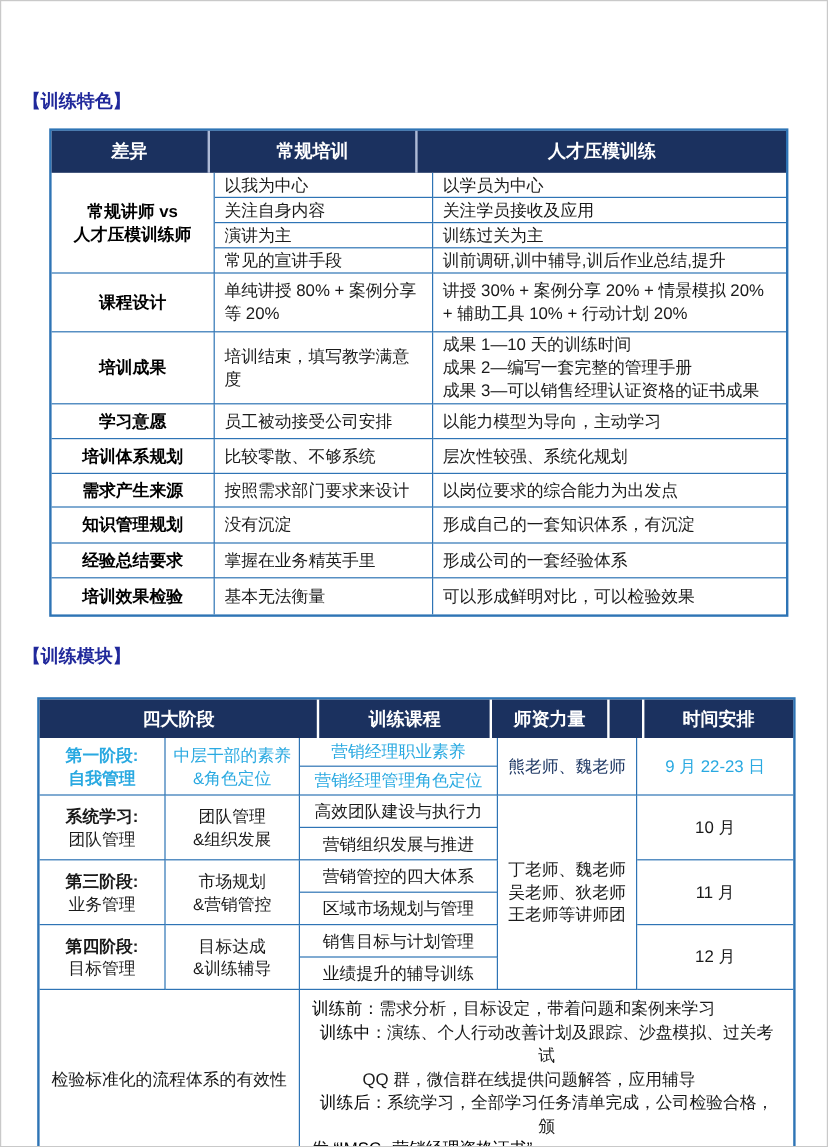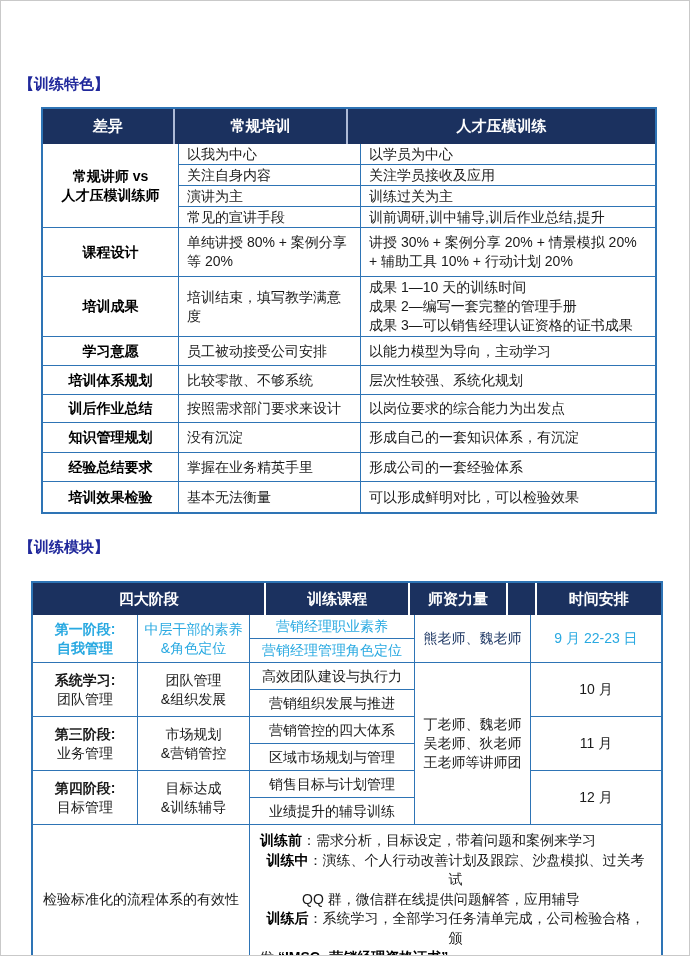--- a/index.html
+++ b/index.html
@@ -62,21 +62,21 @@
     font-size: 14px;
   }
   .t2-body .cell { justify-content: center; text-align: center; }
   .stage .l1 { display: block; font-weight: bold; }
   .stage .l2 { display: block; }
   .cyan { color: #29a9e1; }
   .cyan-bold { color: #29a9e1; font-weight: bold; }
   .navy-text { color: #1f3864; }
   .chk-content { flex-direction: column; align-items: flex-start !important; justify-content: center; padding: 6px 10px; text-align: left; }
   .chk-line { line-height: 19.5px; }
-  .chk-line .b { font-weight: bold; color: #000; }
+  .chk-line .b { font-weight: normal; color: #000; }
   .chk-line.indent { padding-left: 42px; }
 </style>
 </head>
 <body>
 
 <div class="page">
 
   <div class="sec-title">【训练特色】</div>
 
   <div class="t1">
@@ -111,21 +111,21 @@
 成果 3—可以销售经理认证资格的证书成果</div>
 
       <div class="cell ctr bold" style="grid-area:7/1/8/2">学习意愿</div>
       <div class="cell lft" style="grid-area:7/2/8/3">员工被动接受公司安排</div>
       <div class="cell lft no-r" style="grid-area:7/3/8/4">以能力模型为导向，主动学习</div>
 
       <div class="cell ctr bold" style="grid-area:8/1/9/2">培训体系规划</div>
       <div class="cell lft" style="grid-area:8/2/9/3">比较零散、不够系统</div>
       <div class="cell lft no-r" style="grid-area:8/3/9/4">层次性较强、系统化规划</div>
 
-      <div class="cell ctr bold" style="grid-area:9/1/10/2">训后作业总结</div>
+      <div class="cell ctr bold" style="grid-area:9/1/10/2">需求产生来源</div>
       <div class="cell lft" style="grid-area:9/2/10/3">按照需求部门要求来设计</div>
       <div class="cell lft no-r" style="grid-area:9/3/10/4">以岗位要求的综合能力为出发点</div>
 
       <div class="cell ctr bold" style="grid-area:10/1/11/2">知识管理规划</div>
       <div class="cell lft" style="grid-area:10/2/11/3">没有沉淀</div>
       <div class="cell lft no-r" style="grid-area:10/3/11/4">形成自己的一套知识体系，有沉淀</div>
 
       <div class="cell ctr bold" style="grid-area:11/1/12/2">经验总结要求</div>
       <div class="cell lft" style="grid-area:11/2/12/3">掌握在业务精英手里</div>
       <div class="cell lft no-r" style="grid-area:11/3/12/4">形成公司的一套经验体系</div>

